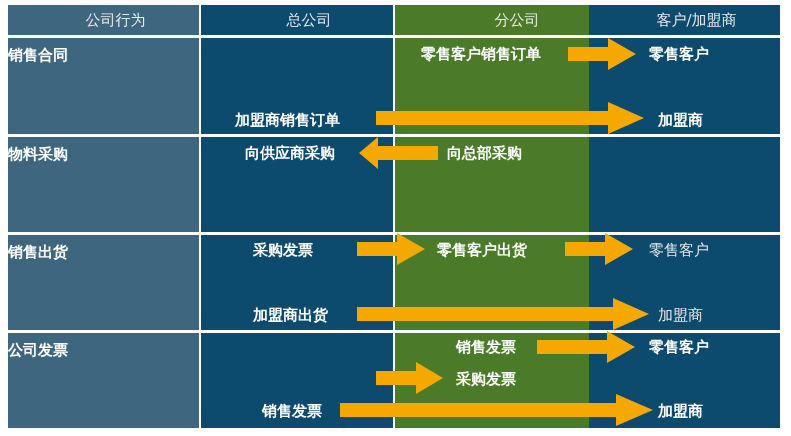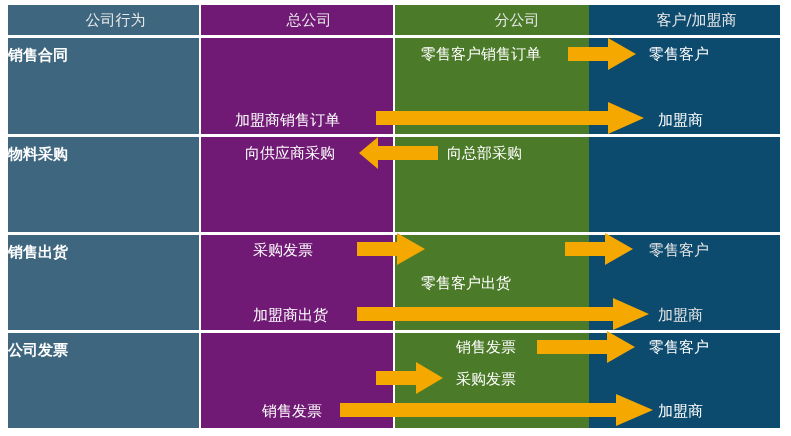--- a/index.html
+++ b/index.html
@@ -1,28 +1,28 @@
 <!DOCTYPE html>
 <html><head>
 <meta charset="utf-8">
 <style>
   html,body{margin:0;padding:0;background:#ffffff;}
   body{width:791px;height:436px;position:relative;overflow:hidden;font-family:"DejaVu Sans","Liberation Sans",sans-serif;color:#fff;}
   .cell{position:absolute;box-sizing:border-box;}
   .c1{left:8px;width:191px;background:#3e677f;}
-  .c2{left:201px;width:192px;background:#701a75;text-align:center;}
+  .c2{left:201px;width:192px;background:#0c4a6e;text-align:center;}
   .c3{left:395px;width:220px;background:#4b7a28;}
   .c4{left:589px;width:191px;background:#0c4a6e;}
   .hdr{top:5px;height:30px;font-size:15px;display:flex;align-items:center;justify-content:center;font-family:"DejaVu Serif","Liberation Serif",serif;color:#e8e8e8;padding-left:24px;}
   .r1{top:38px;height:96px;}
   .r2{top:137px;height:95px;}
   .r3{top:235px;height:95px;}
   .r4{top:333px;height:95px;}
   .rowlabel{position:absolute;left:0;right:8px;top:8px;text-align:left;font-size:15px;font-weight:bold;}
-  .lbl{position:absolute;font-size:15px;font-weight:normal;white-space:nowrap;line-height:18px;}
+  .lbl{position:absolute;font-size:15px;font-weight:bold;white-space:nowrap;line-height:18px;}
   .lbl.light{font-weight:normal;font-family:"DejaVu Serif","Liberation Serif",serif;color:#e6e6e6;}
   .arrow{position:absolute;}
   .arrow svg{display:block;}
 </style>
 </head>
 <body>
 
 <div class="cell c1 hdr">公司行为</div>
 <div class="cell c2 hdr">总公司</div>
 <div class="cell c3 hdr">分公司</div>
@@ -79,21 +79,21 @@
     </svg>
 </div>
 <div class="lbl" style="left:447px;top:144px;">向总部采购</div>
 
 <div class="lbl" style="left:253px;top:241px;">采购发票</div>
 <div class="arrow" style="left:357px;top:233px;">
   <svg width="68" height="32" viewBox="0 0 68 32">
       <polygon points="0,9 40,9 40,0 68,16 40,32 40,23 0,23" fill="#f5a800"></polygon>
     </svg>
 </div>
-<div class="lbl" style="left:421px;top:241px;margin-top:33px;">零售客户出货</div>
+<div class="lbl" style="left:437px;top:241px;">零售客户出货</div>
 <div class="arrow" style="left:565px;top:233px;">
   <svg width="68" height="32" viewBox="0 0 68 32">
       <polygon points="0,9 40,9 40,0 68,16 40,32 40,23 0,23" fill="#f5a800"></polygon>
     </svg>
 </div>
 <div class="lbl light" style="left:649px;top:241px;">零售客户</div>
 
 <div class="lbl" style="left:253px;top:306px;">加盟商出货</div>
 <div class="arrow" style="left:357px;top:298px;">
   <svg width="292" height="32" viewBox="0 0 292 32">

